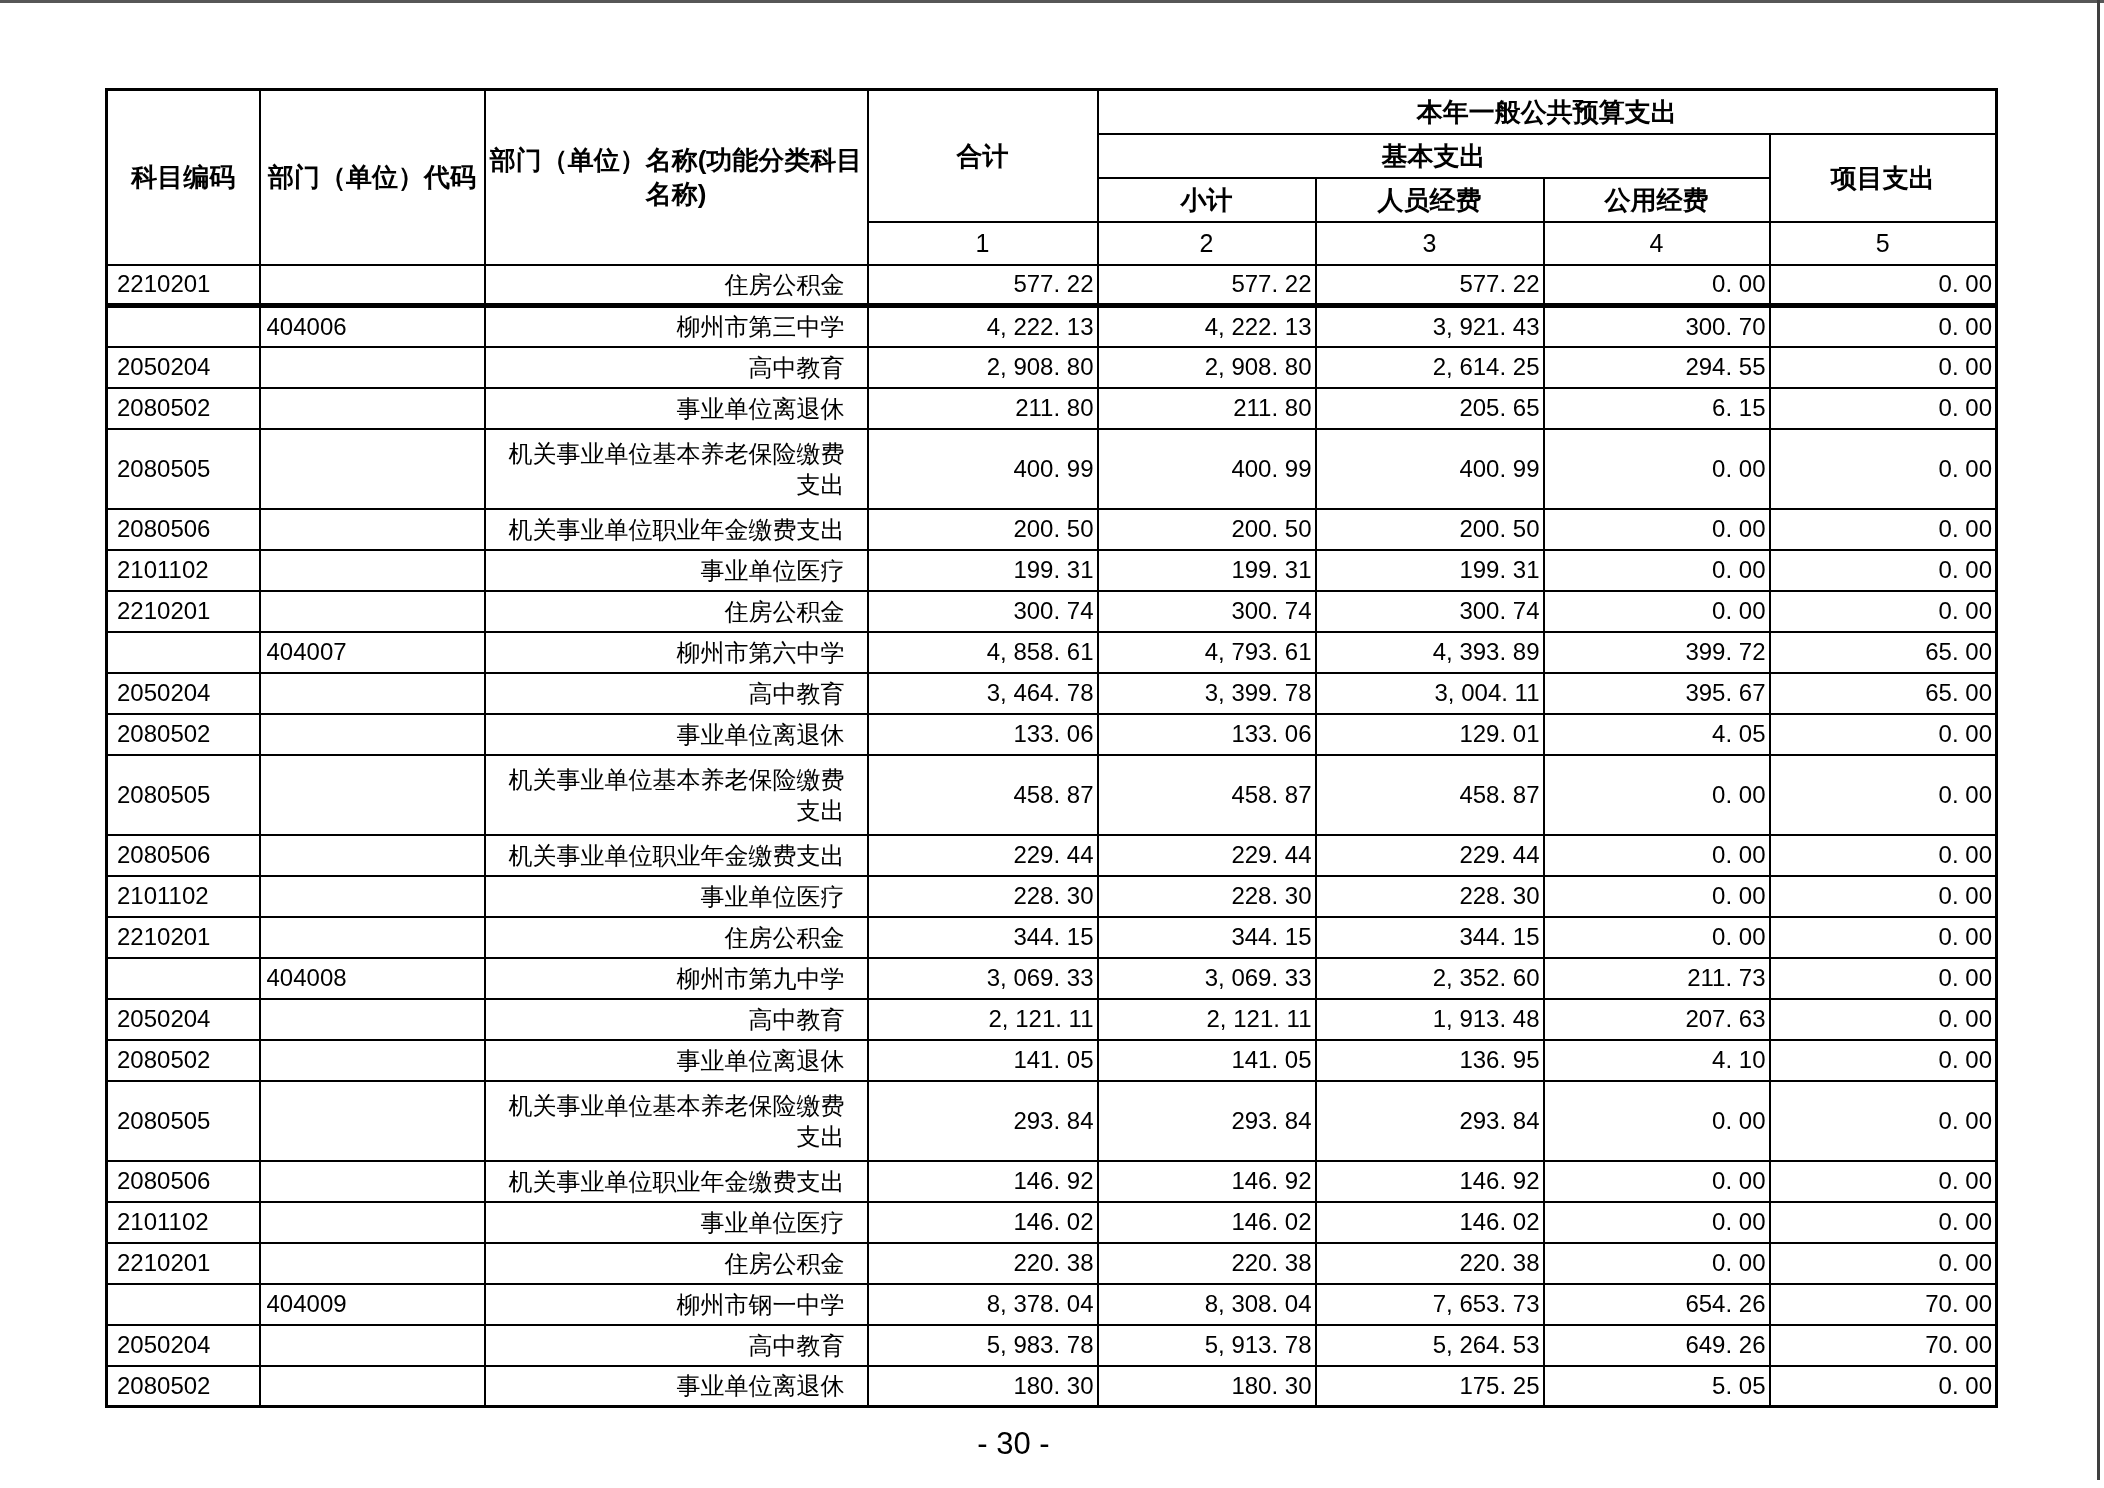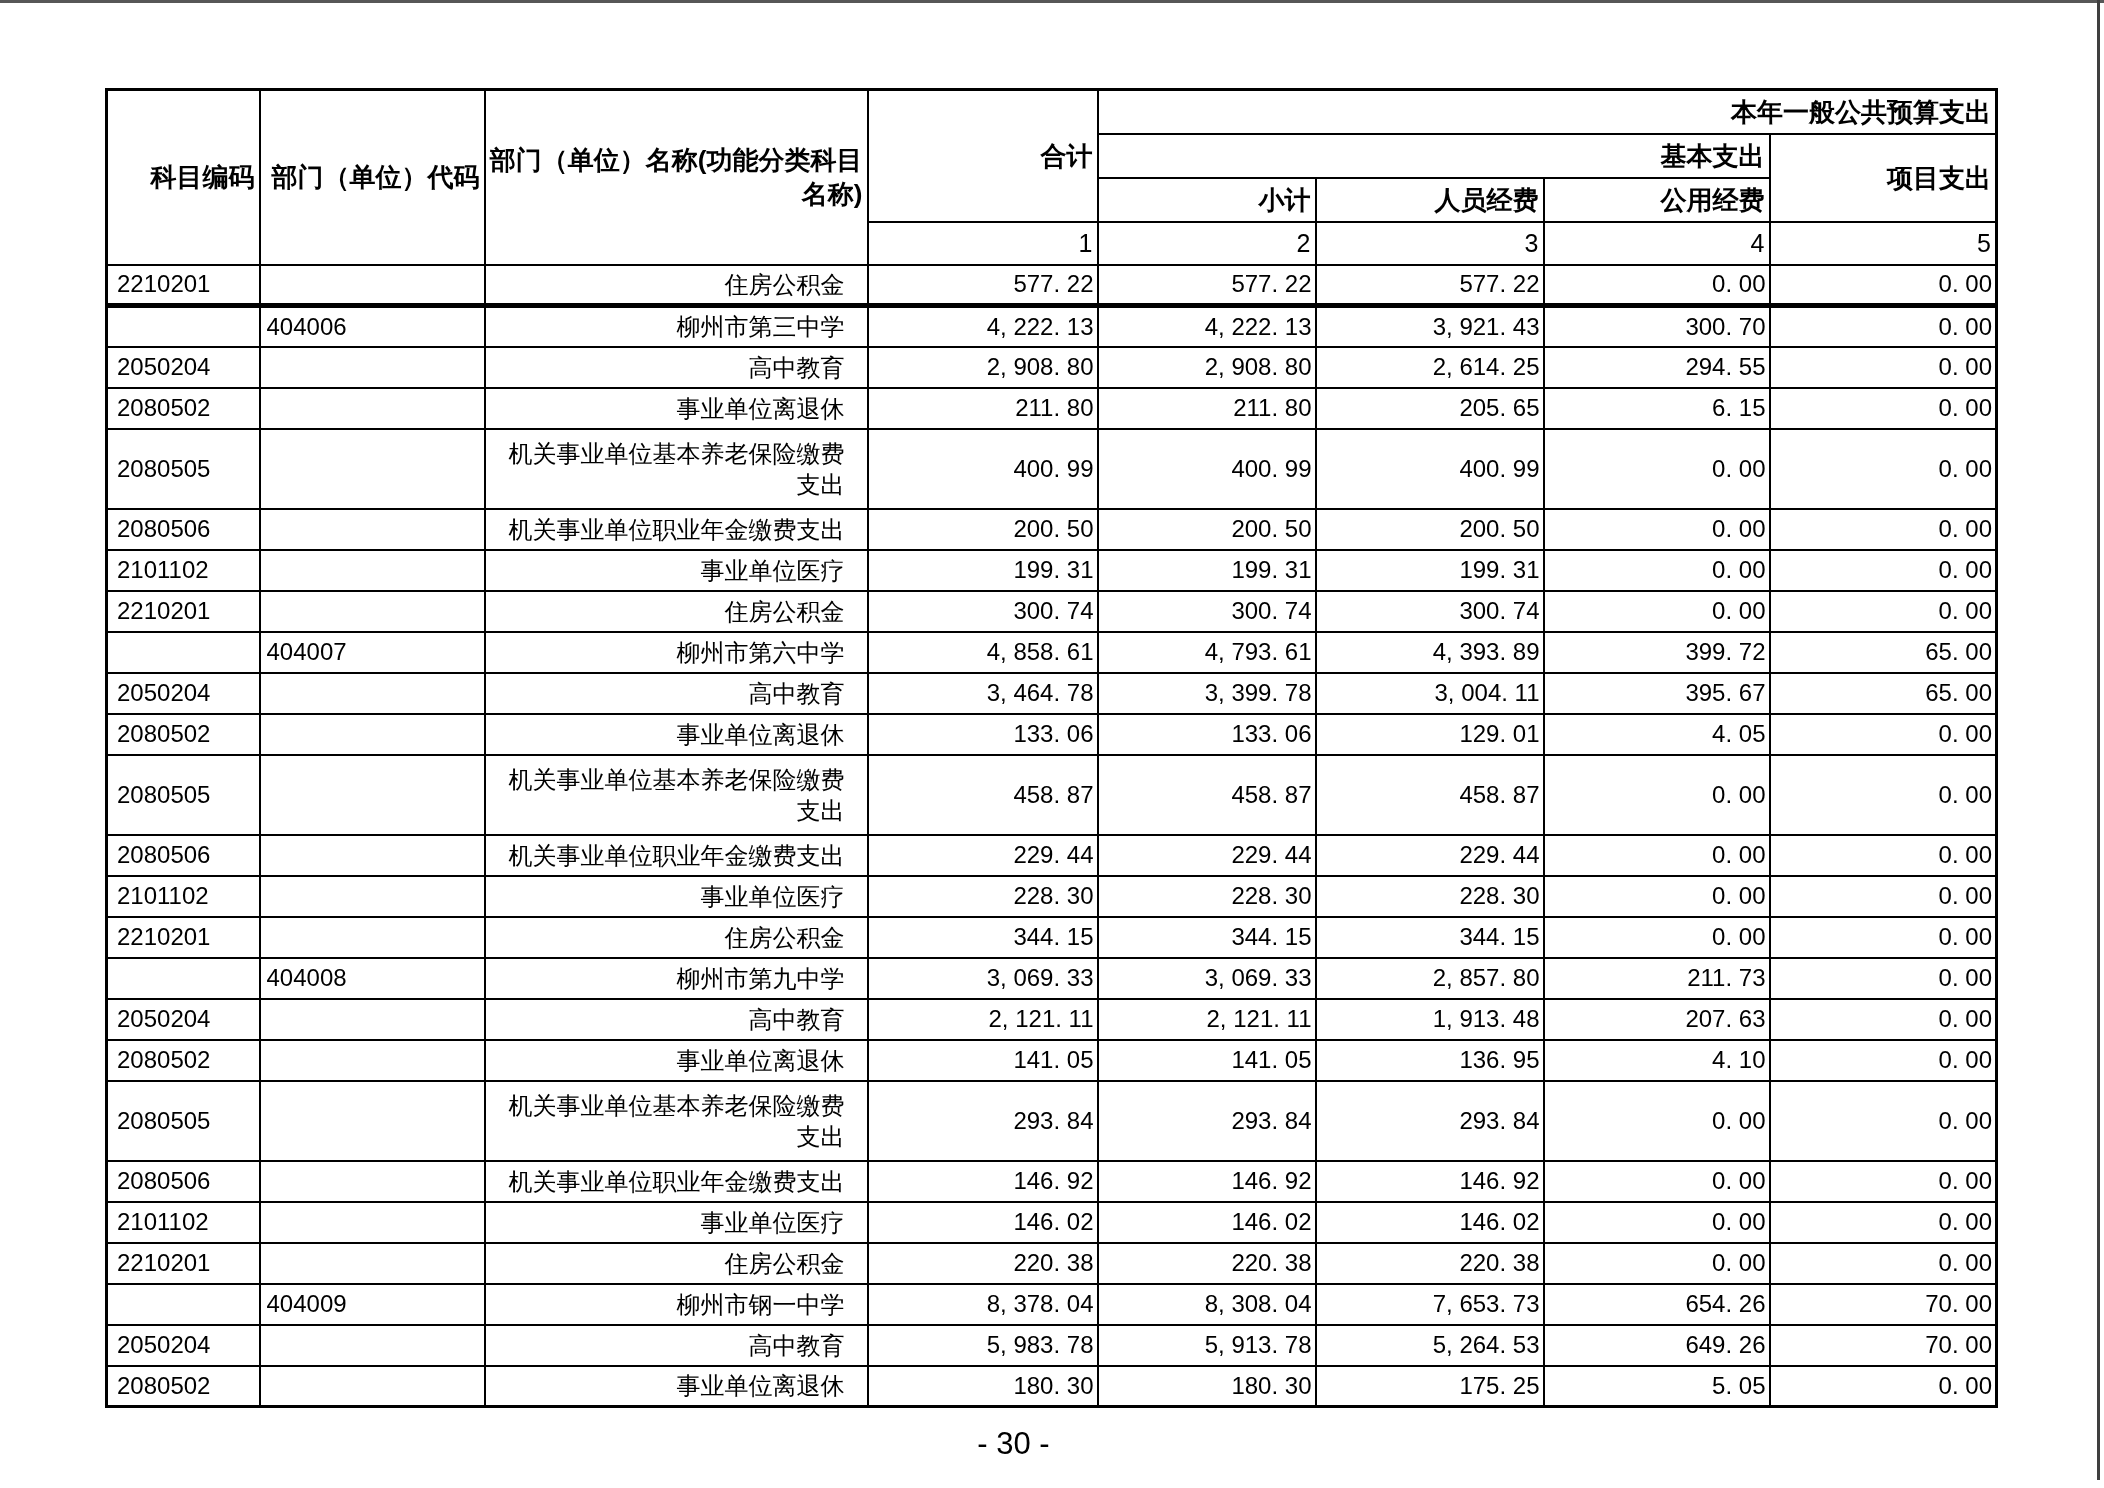--- a/index.html
+++ b/index.html
@@ -28,21 +28,21 @@
     border: 3px solid #000;
   }
   table.budget th, table.budget td {
     border: 2px solid #000;
     overflow: hidden;
     vertical-align: middle;
   }
   table.budget th {
     font-size: 26px;
     font-weight: bold;
-    text-align: right;
+    text-align: center;
     padding: 2px 4px;
     line-height: 34px;
   }
   thead tr.nums th {
     font-weight: normal;
     font-size: 25px;
   }
   tr.hrow-a { height: 44px; }
   tr.hrow-b { height: 44px; }
   tr.hrow-c { height: 44px; }
@@ -261,21 +261,21 @@
         <td class="c-num">344. 15</td>
         <td class="c-num">0. 00</td>
         <td class="c-num">0. 00</td>
       </tr>
       <tr>
         <td class="c-code"></td>
         <td class="c-dept">404008</td>
         <td class="c-name">柳州市第九中学</td>
         <td class="c-num">3, 069. 33</td>
         <td class="c-num">3, 069. 33</td>
-        <td class="c-num">2, 857. 80</td>
+        <td class="c-num">2, 352. 60</td>
         <td class="c-num">211. 73</td>
         <td class="c-num">0. 00</td>
       </tr>
       <tr>
         <td class="c-code">2050204</td>
         <td class="c-dept"></td>
         <td class="c-name">高中教育</td>
         <td class="c-num">2, 121. 11</td>
         <td class="c-num">2, 121. 11</td>
         <td class="c-num">1, 913. 48</td>

